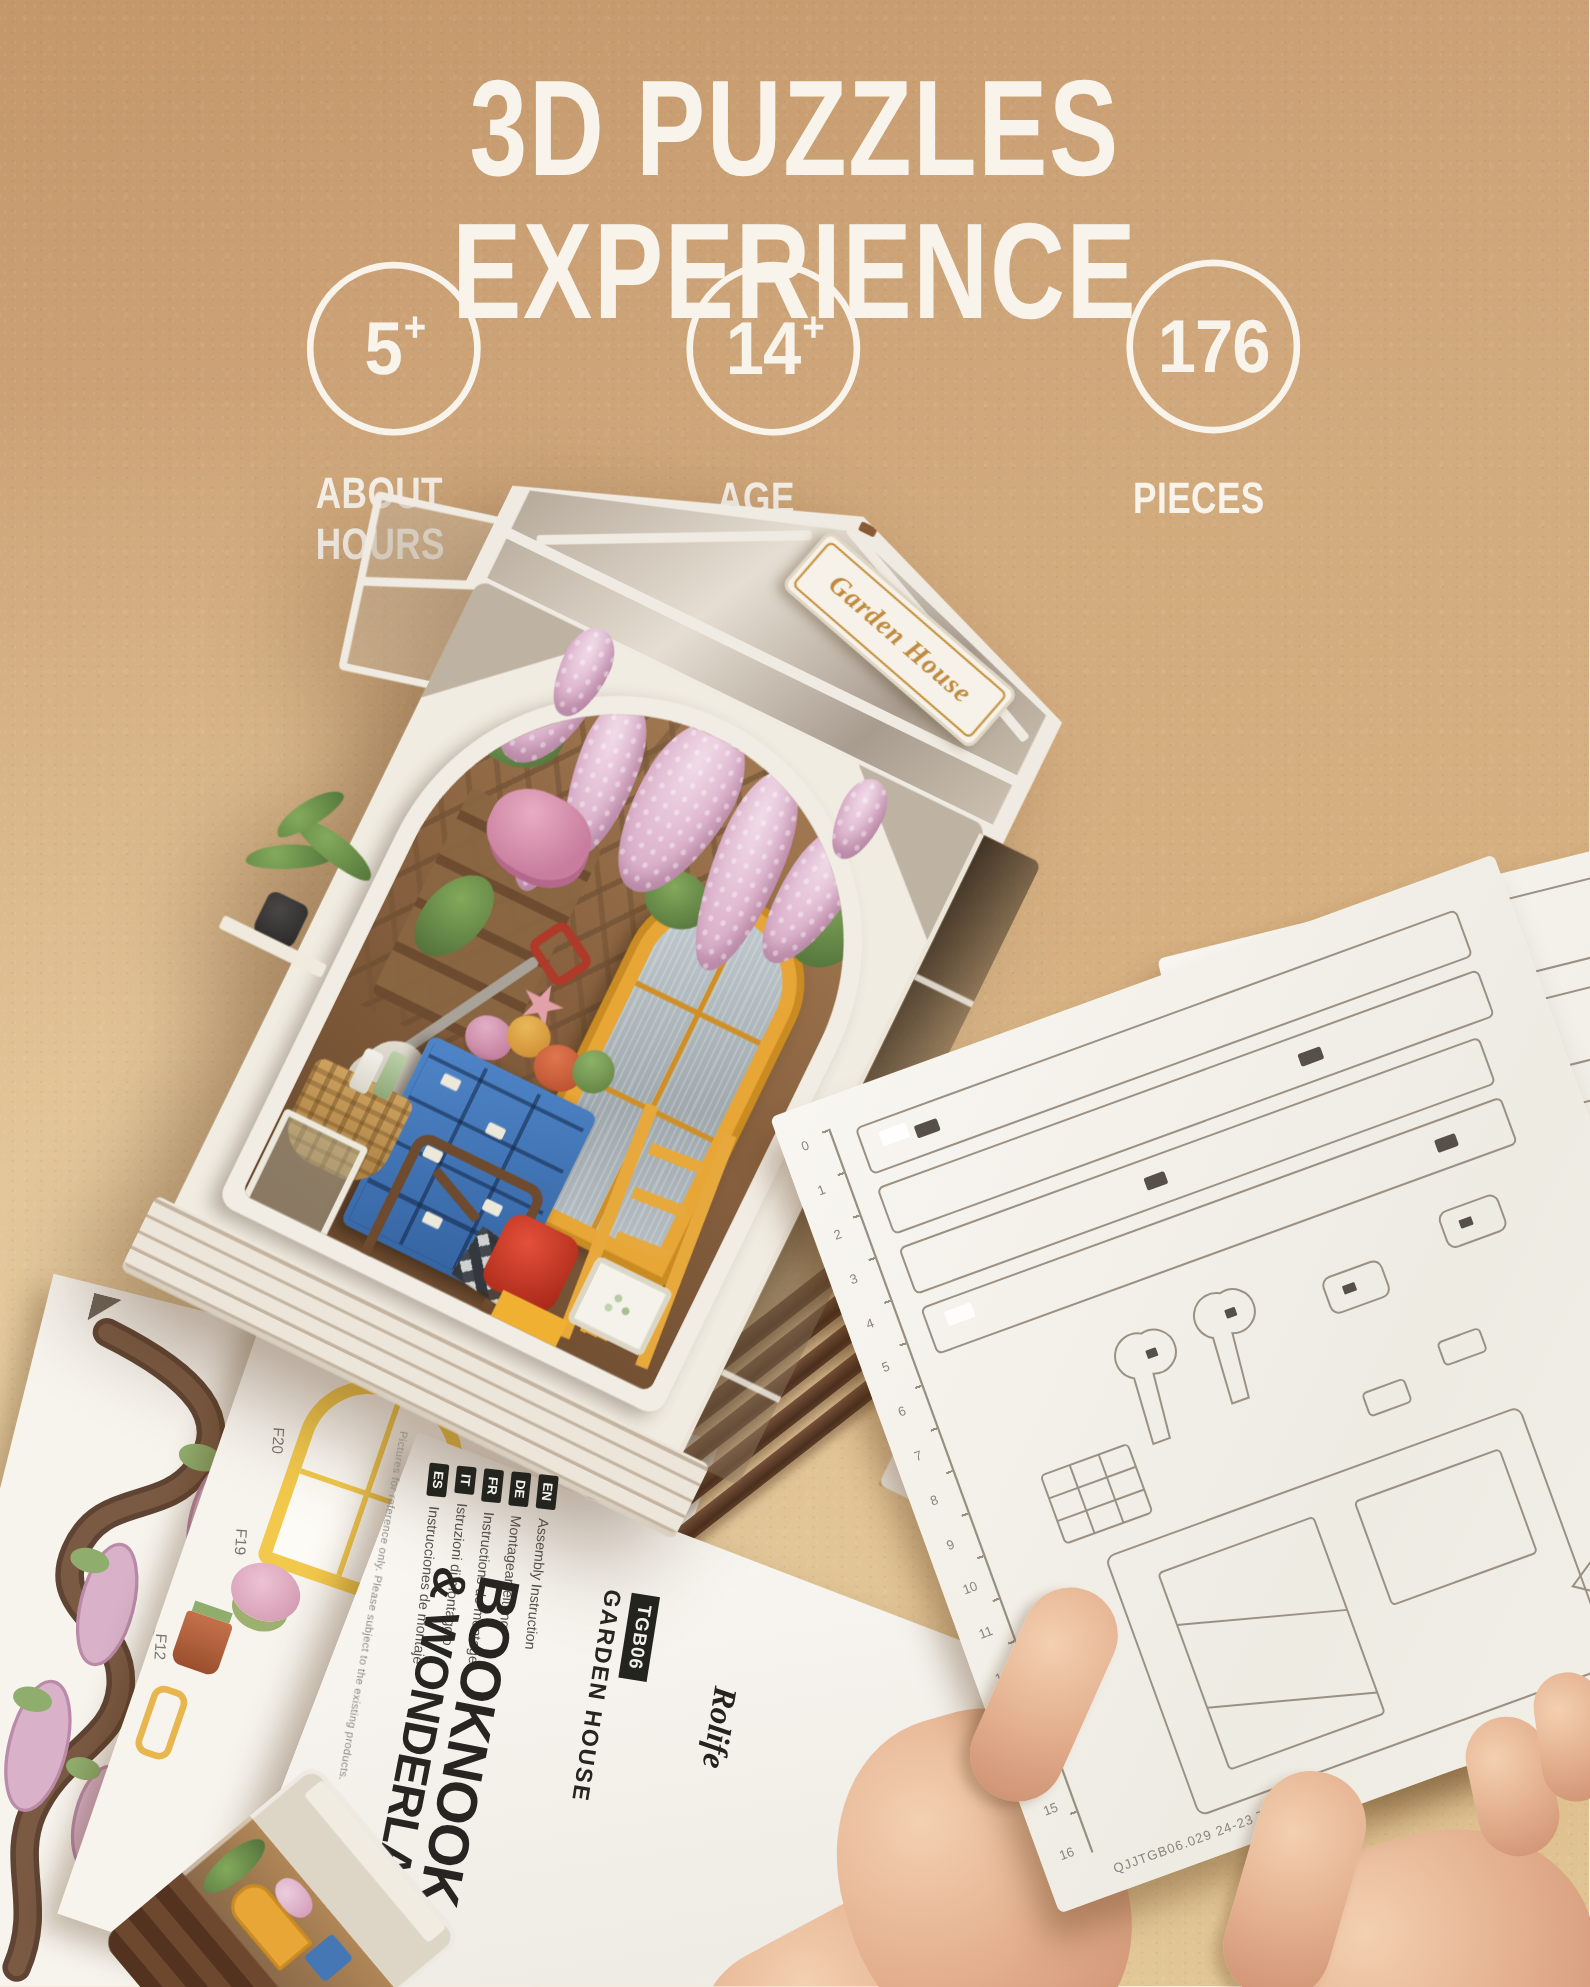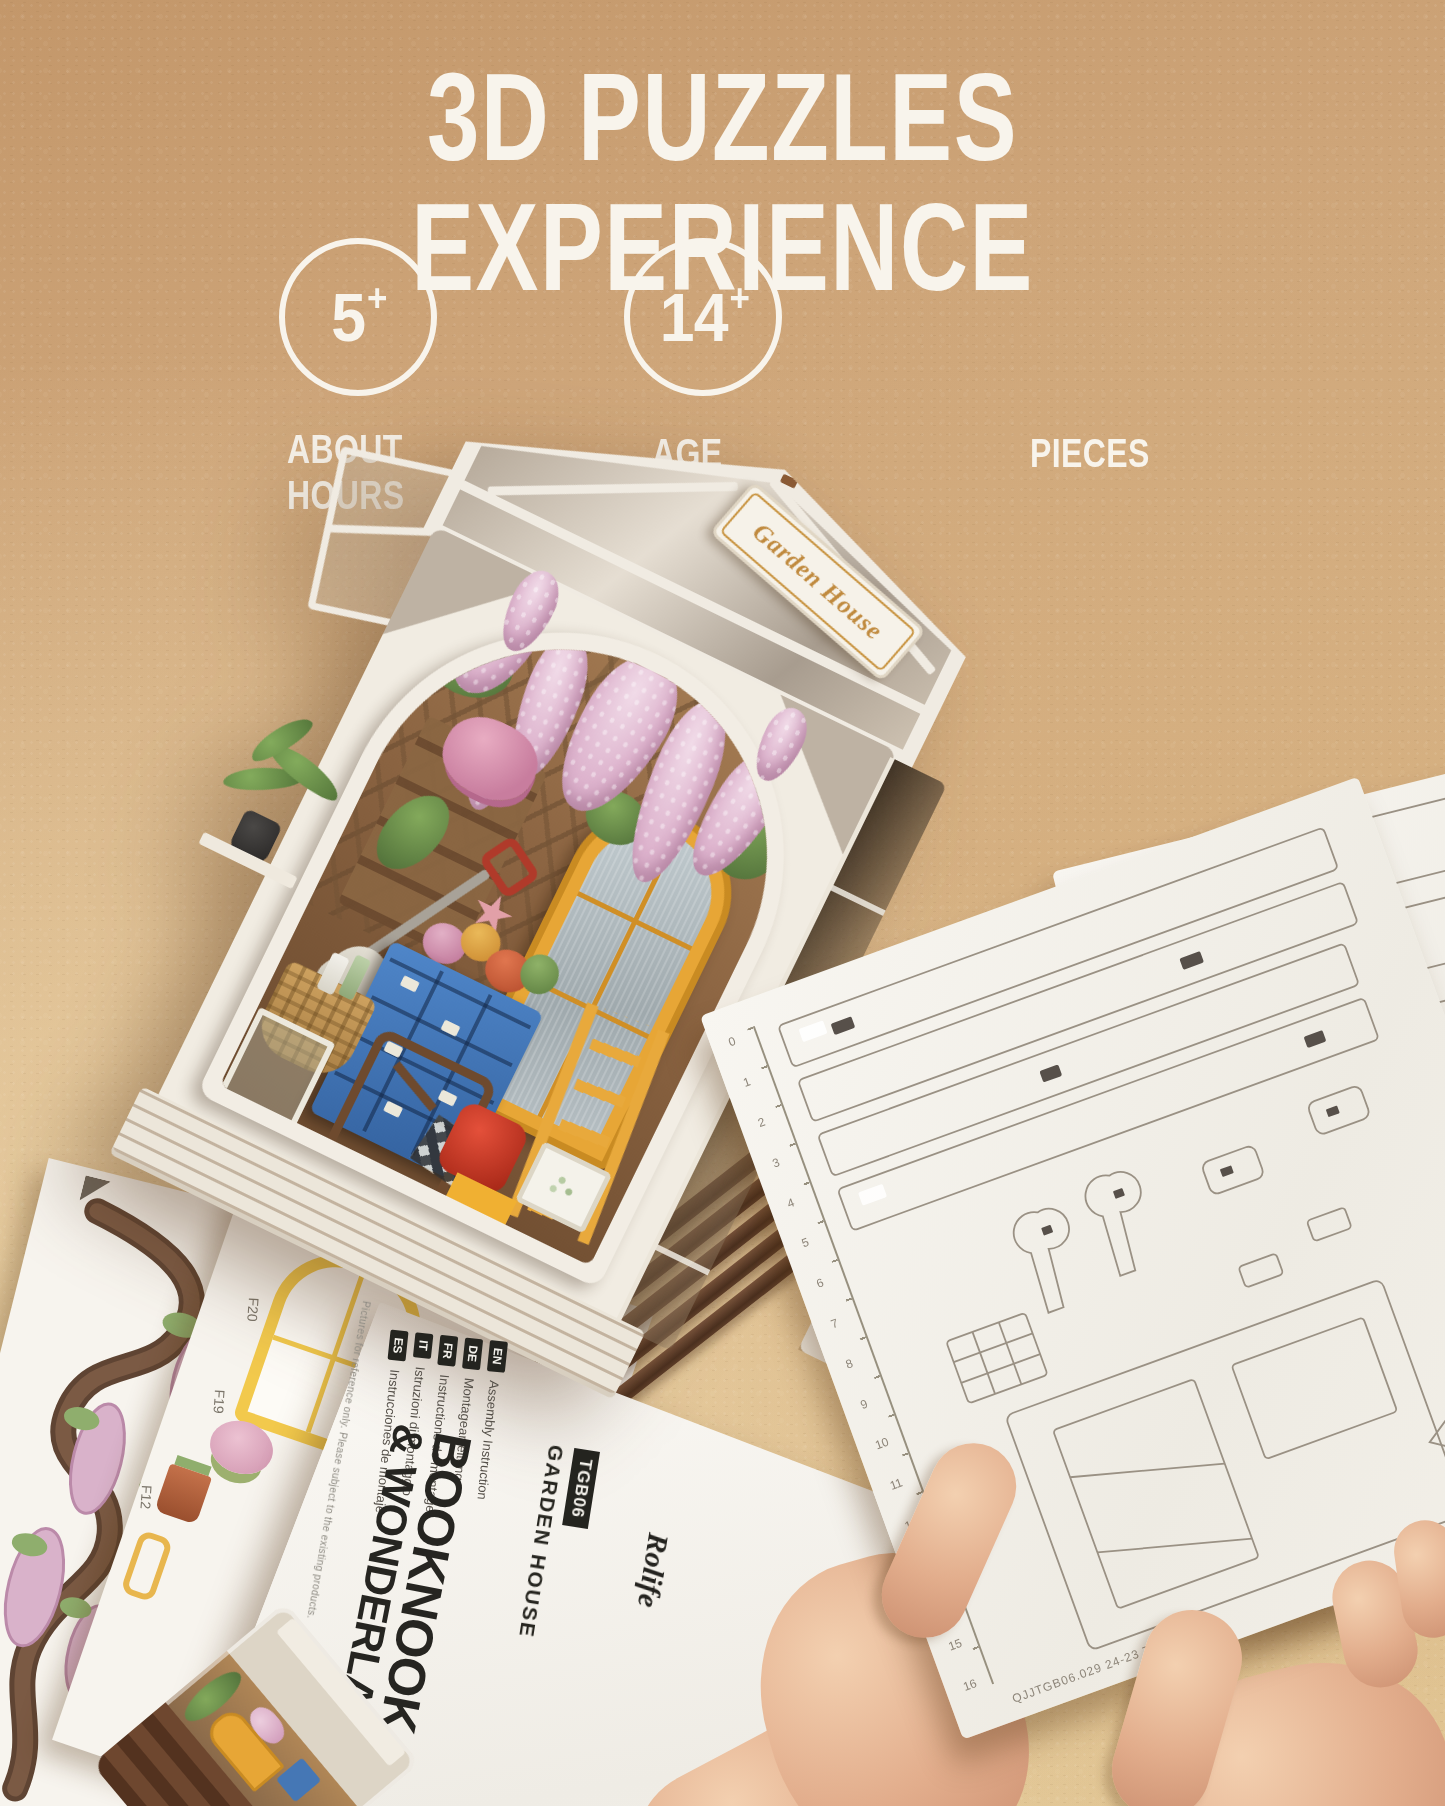--- a/index.html
+++ b/index.html
@@ -290,20 +290,25 @@
   </div>
   <div class="stat-label" style="left:287px;top:426px;"><span>ABOUT</span><br><span>HOURS</span></div>
 
   <div class="stat" style="left:624px;top:238px;">
     <div class="circle">
         <div class="num"><span>14</span><sup>+</sup></div>
       </div>
   </div>
   <div class="stat-label" style="left:652px;top:430px;"><span>AGE</span></div>
 
+  <div class="stat" style="left:1024px;top:236px;">
+    <div class="circle">
+        <div class="num"><span>176</span><sup></sup></div>
+      </div>
+  </div>
   <div class="stat-label" style="left:1030px;top:430px;"><span>PIECES</span></div>
 
   <div class="sticker sticker-a">
     <div class="corner-fold" style="left:40px;top:8px;"></div>
     <svg width="330" height="660" viewBox="0 0 330 660">
       <path d="M60 40 C 150 60, 190 90, 170 140 C 150 190, 90 180, 80 240 C 70 300, 140 290, 150 350 C 158 400, 110 420, 100 480 C 92 530, 130 560, 120 620" fill="none" stroke="#5f4433" stroke-width="26" stroke-linecap="round"></path>
       <path d="M60 40 C 150 60, 190 90, 170 140 C 150 190, 90 180, 80 240 C 70 300, 140 290, 150 350 C 158 400, 110 420, 100 480 C 92 530, 130 560, 120 620" fill="none" stroke="#7b5a44" stroke-width="16" stroke-linecap="round"></path>
       <g fill="#d9b2ca" stroke="#bb8aa9" stroke-width="3">
         <ellipse cx="200" cy="180" rx="26" ry="52"></ellipse>
           <ellipse cx="120" cy="280" rx="24" ry="56"></ellipse>

